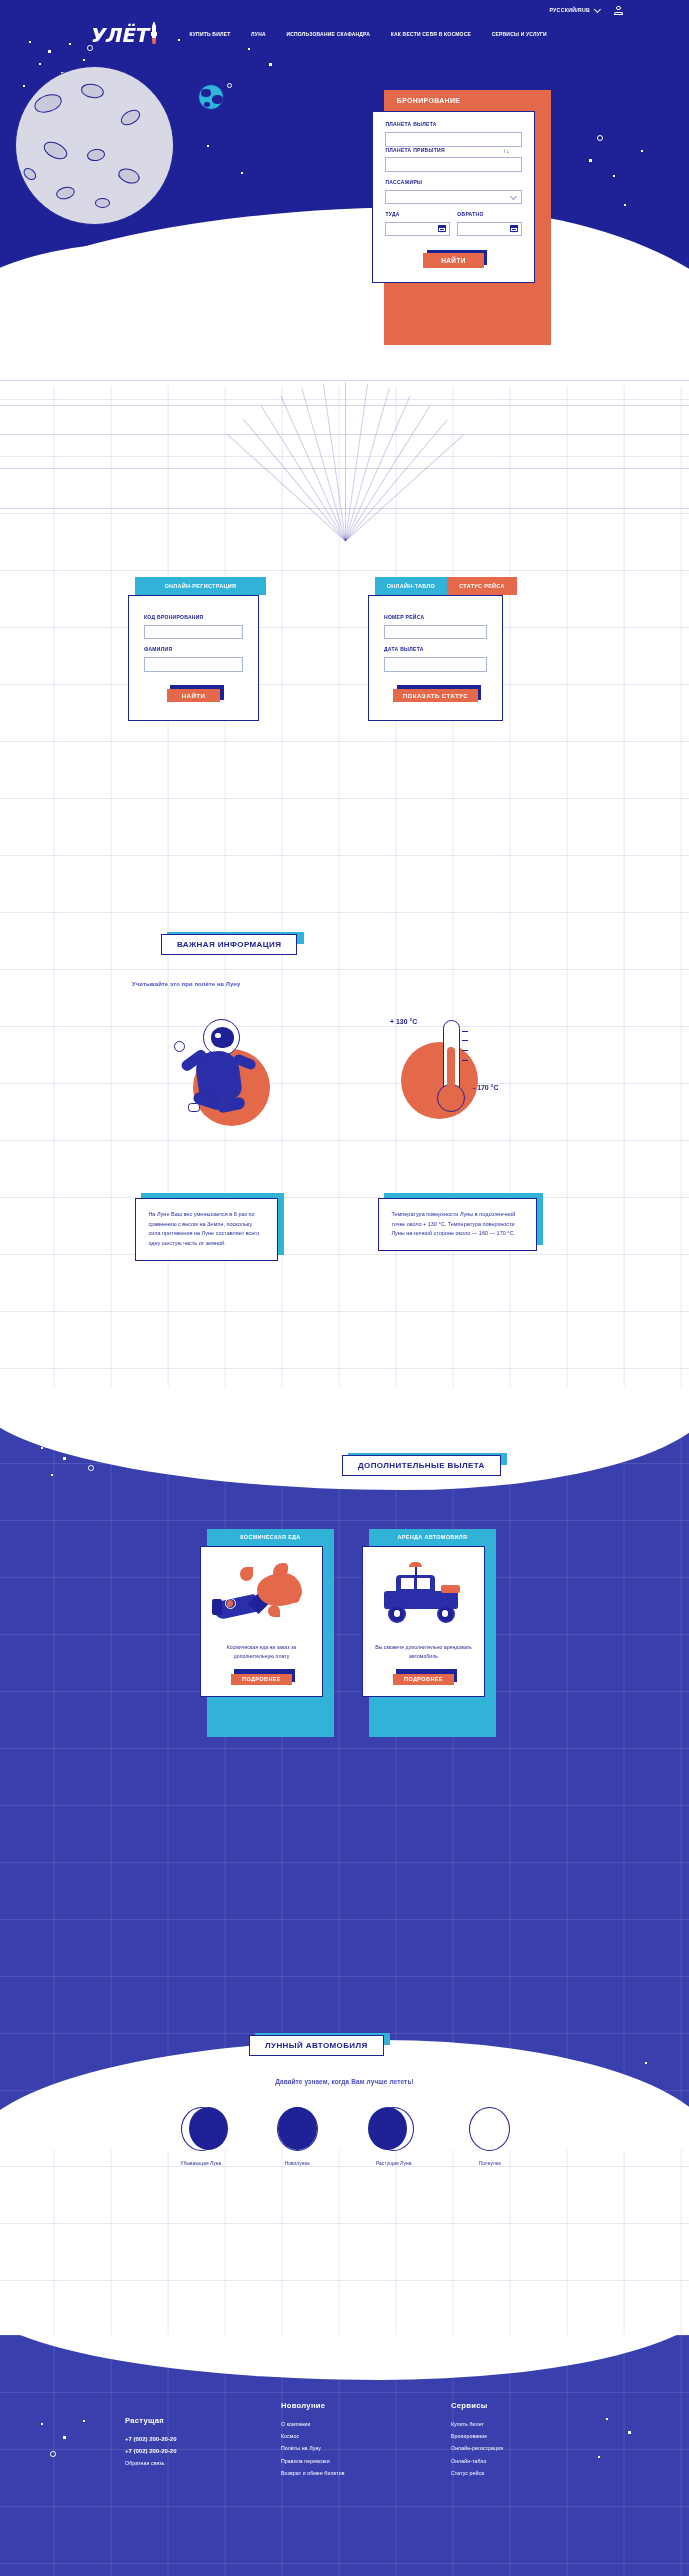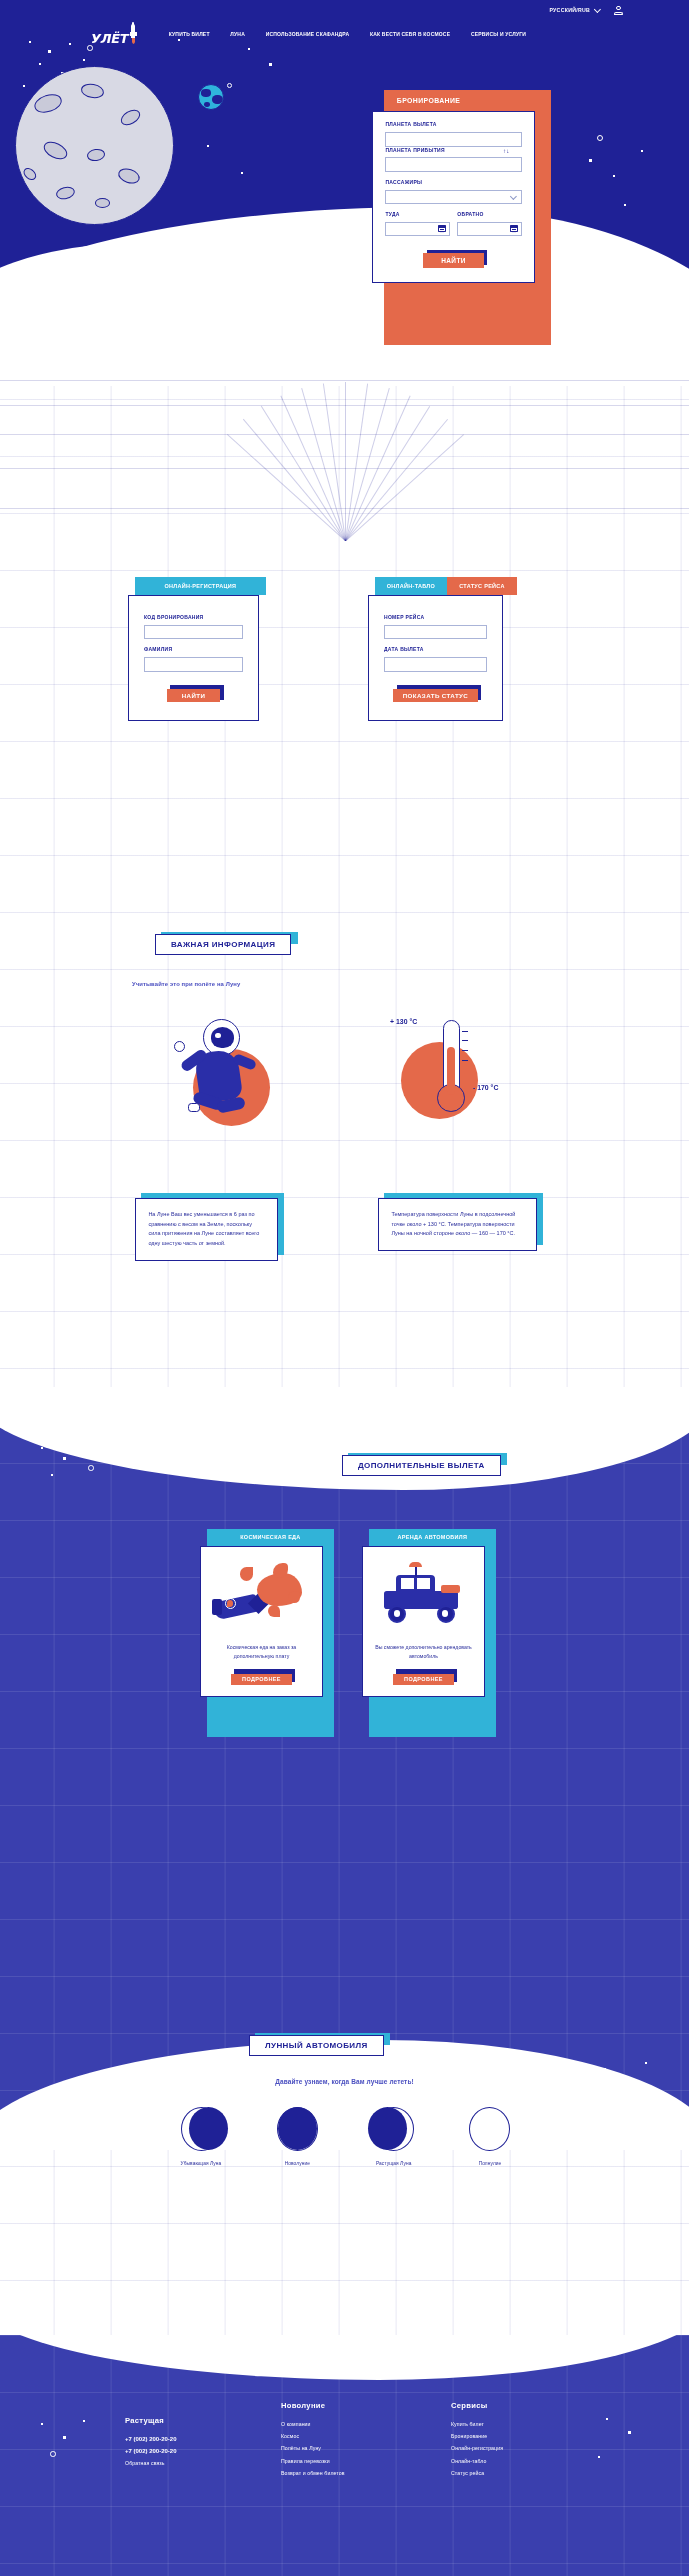--- a/index.html
+++ b/index.html
@@ -55,21 +55,21 @@
             display:flex; align-items:center; justify-content:flex-end; padding-right:66px; gap:15px;}
   .lang { display:flex; align-items:center; gap:4.1px; color:#fff; font-size:5.2px; font-weight:700; letter-spacing:0.3px; cursor:pointer;}
   .chev { width:4.8px; height:4.8px; border-right:1px solid #fff; border-bottom:1px solid #fff; transform:rotate(45deg) translateY(-1.4px); }
   .acct { width:9px;height:9.6px; position:relative; cursor:pointer;}
   .acct .head { position:absolute; left:2.2px; top:0; width:4.4px;height:4.4px;border:1px solid #fff;border-radius:50%;}
   .acct .body { position:absolute; left:0; top:6px; width:9px;height:3.4px;border:1px solid #fff;border-radius:2.1px 2.1px 0.7px 0.7px;}
 
   
   .navrow { position:absolute; left:0; top:20.7px; width:689px; height:26px; z-index:12; display:flex; align-items:center; }
   .logo { margin-left:91px; position:relative; display:flex; align-items:flex-end; }
-  .logo-txt { color:#fff; font-family:"DejaVu Sans", sans-serif; font-weight:700; font-size:13px; letter-spacing:-0.3px; font-style:italic; line-height:1;}
+  .logo-txt { color:#fff; font-family:"DejaVu Sans", sans-serif; font-weight:700; font-size:20px; letter-spacing:-0.3px; font-style:italic; line-height:1;}
   .rocket { position:relative; width:6.9px; height:23.4px; margin-left:1.4px; }
   .rk-body{position:absolute;left:1.5px;top:2.1px;width:3.9px;height:13.8px;background:#fff;border-radius:2.1px 2.1px 0 0;}
   .rk-tip{position:absolute;left:2.5px;top:0px;width:1.7px;height:3.4px;background:#fff;border-radius:1.4px 1.4px 0 0;}
   .rk-fin-l{position:absolute;left:0;top:9.6px;width:1.7px;height:4.8px;background:#fff;}
   .rk-fin-r{position:absolute;left:5.2px;top:9.6px;width:1.7px;height:4.8px;background:#fff;}
   .rk-flame{position:absolute;left:1.8px;top:16px;width:3.3px;height:6.2px;background:#e4694a;border-radius:0 0 50% 50%;}
   .nav { display:flex; gap:20.7px; margin-left:32px; }
   .nav a { color:#fff; font-size:5px; font-weight:700; letter-spacing:0.2px; text-decoration:none; white-space:nowrap;}
 
   
@@ -345,21 +345,21 @@
       <div class="fld-label">ДАТА ВЫЛЕТА</div>
       <input class="inp" style="">
       <div style="text-align:center;margin-top:16.5px;">
         <span class="btn-shadow">
           <button class="btn" style="padding:3.4px 9.6px;font-size:6.2px;">ПОКАЗАТЬ СТАТУС</button>
         </span>
       </div>
     </div>
   </div>
 
-  <div class="sec" style="left:139px;top:937px;padding-left:16px;">
+  <div class="sec" style="left:145px;top:937px;padding-left:16px;">
     <span class="pill-wrap">
       <span class="pill-cyan"></span>
       <span class="pill">ВАЖНАЯ ИНФОРМАЦИЯ</span>
     </span>
   </div>
   <div class="sec" style="left:132px;top:981px;">
     <div class="subttl">Учитывайте это при полёте на Луну</div>
   </div>
 
   <div class="sec" style="left:163px;top:1012px;width:131px;height:124px;">

